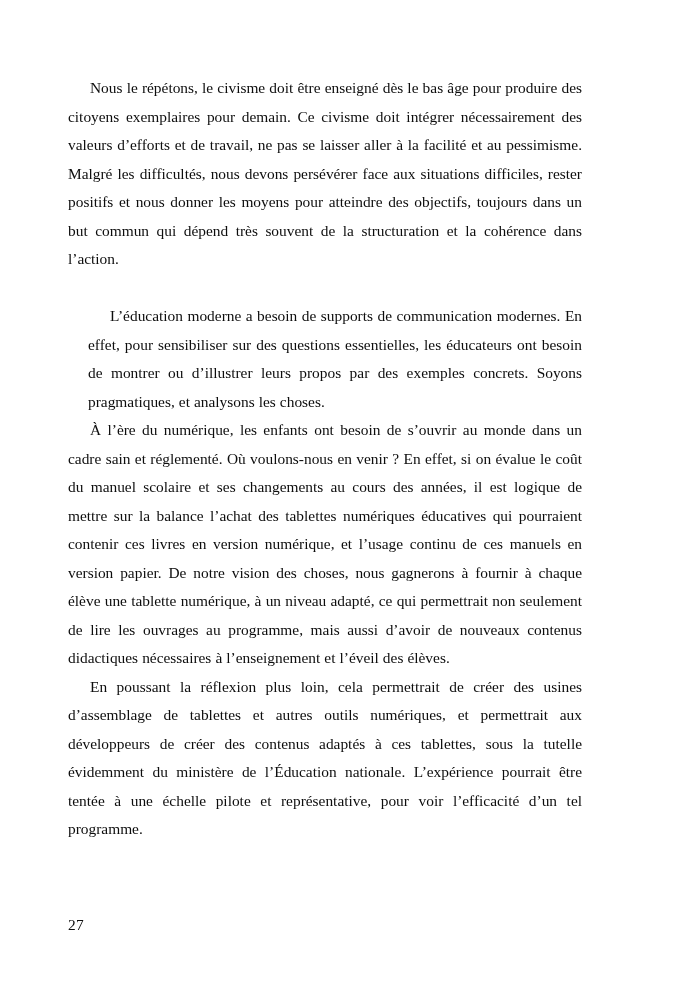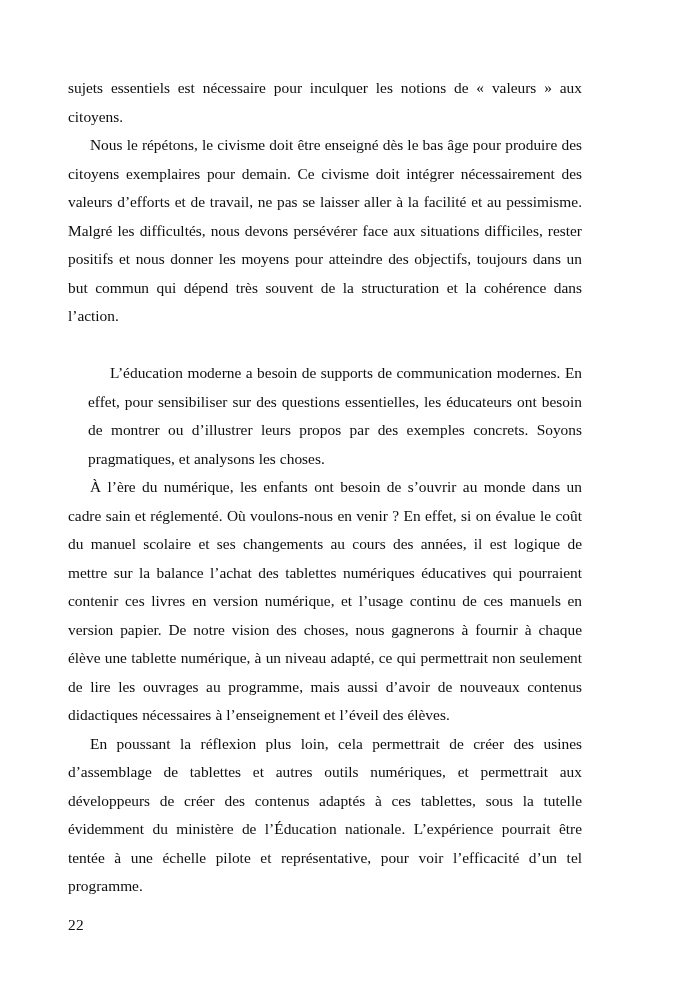--- a/index.html
+++ b/index.html
@@ -60,27 +60,26 @@
     letter-spacing: 0.2px;
   }
 </style>
 </head>
 <body>
 
 <div class="page">
 
   <div class="text-block">
 
-    <p class="para no-indent">sujets essentiels est nécessaire pour inculquer les notions de « valeurs » aux citoyens.</p>
 
     <p class="para">Nous le répétons, le civisme doit être enseigné dès le bas âge pour produire des citoyens exemplaires pour demain. Ce civisme doit intégrer nécessairement des valeurs d’efforts et de travail, ne pas se laisser aller à la facilité et au pessimisme. Malgré les difficultés, nous devons persévérer face aux situations difficiles, rester positifs et nous donner les moyens pour atteindre des objectifs, toujours dans un but commun qui dépend très souvent de la structuration et la cohérence dans l’action.</p>
 
     <p class="para gap-before">L’éducation moderne a besoin de supports de communication modernes. En effet, pour sensibiliser sur des questions essentielles, les éducateurs ont besoin de montrer ou d’illustrer leurs propos par des exemples concrets. Soyons pragmatiques, et analysons les choses.</p>
 
     <p class="para">À l’ère du numérique, les enfants ont besoin de s’ouvrir au monde dans un cadre sain et réglementé. Où voulons-nous en venir ? En effet, si on évalue le coût du manuel scolaire et ses changements au cours des années, il est logique de mettre sur la balance l’achat des tablettes numériques éducatives qui pourraient contenir ces livres en version numérique, et l’usage continu de ces manuels en version papier. De notre vision des choses, nous gagnerons à fournir à chaque élève une tablette numérique, à un niveau adapté, ce qui permettrait non seulement de lire les ouvrages au programme, mais aussi d’avoir de nouveaux contenus didactiques nécessaires à l’enseignement et l’éveil des élèves.</p>
 
     <p class="para">En poussant la réflexion plus loin, cela permettrait de créer des usines d’assemblage de tablettes et autres outils numériques, et permettrait aux développeurs de créer des contenus adaptés à ces tablettes, sous la tutelle évidemment du ministère de l’Éducation nationale. L’expérience pourrait être tentée à une échelle pilote et représentative, pour voir l’efficacité d’un tel programme.</p>
 
   </div>
 
-  <div class="page-number">22</div>
+  <div class="page-number">27</div>
 
 </div>
 
 </body></html>

